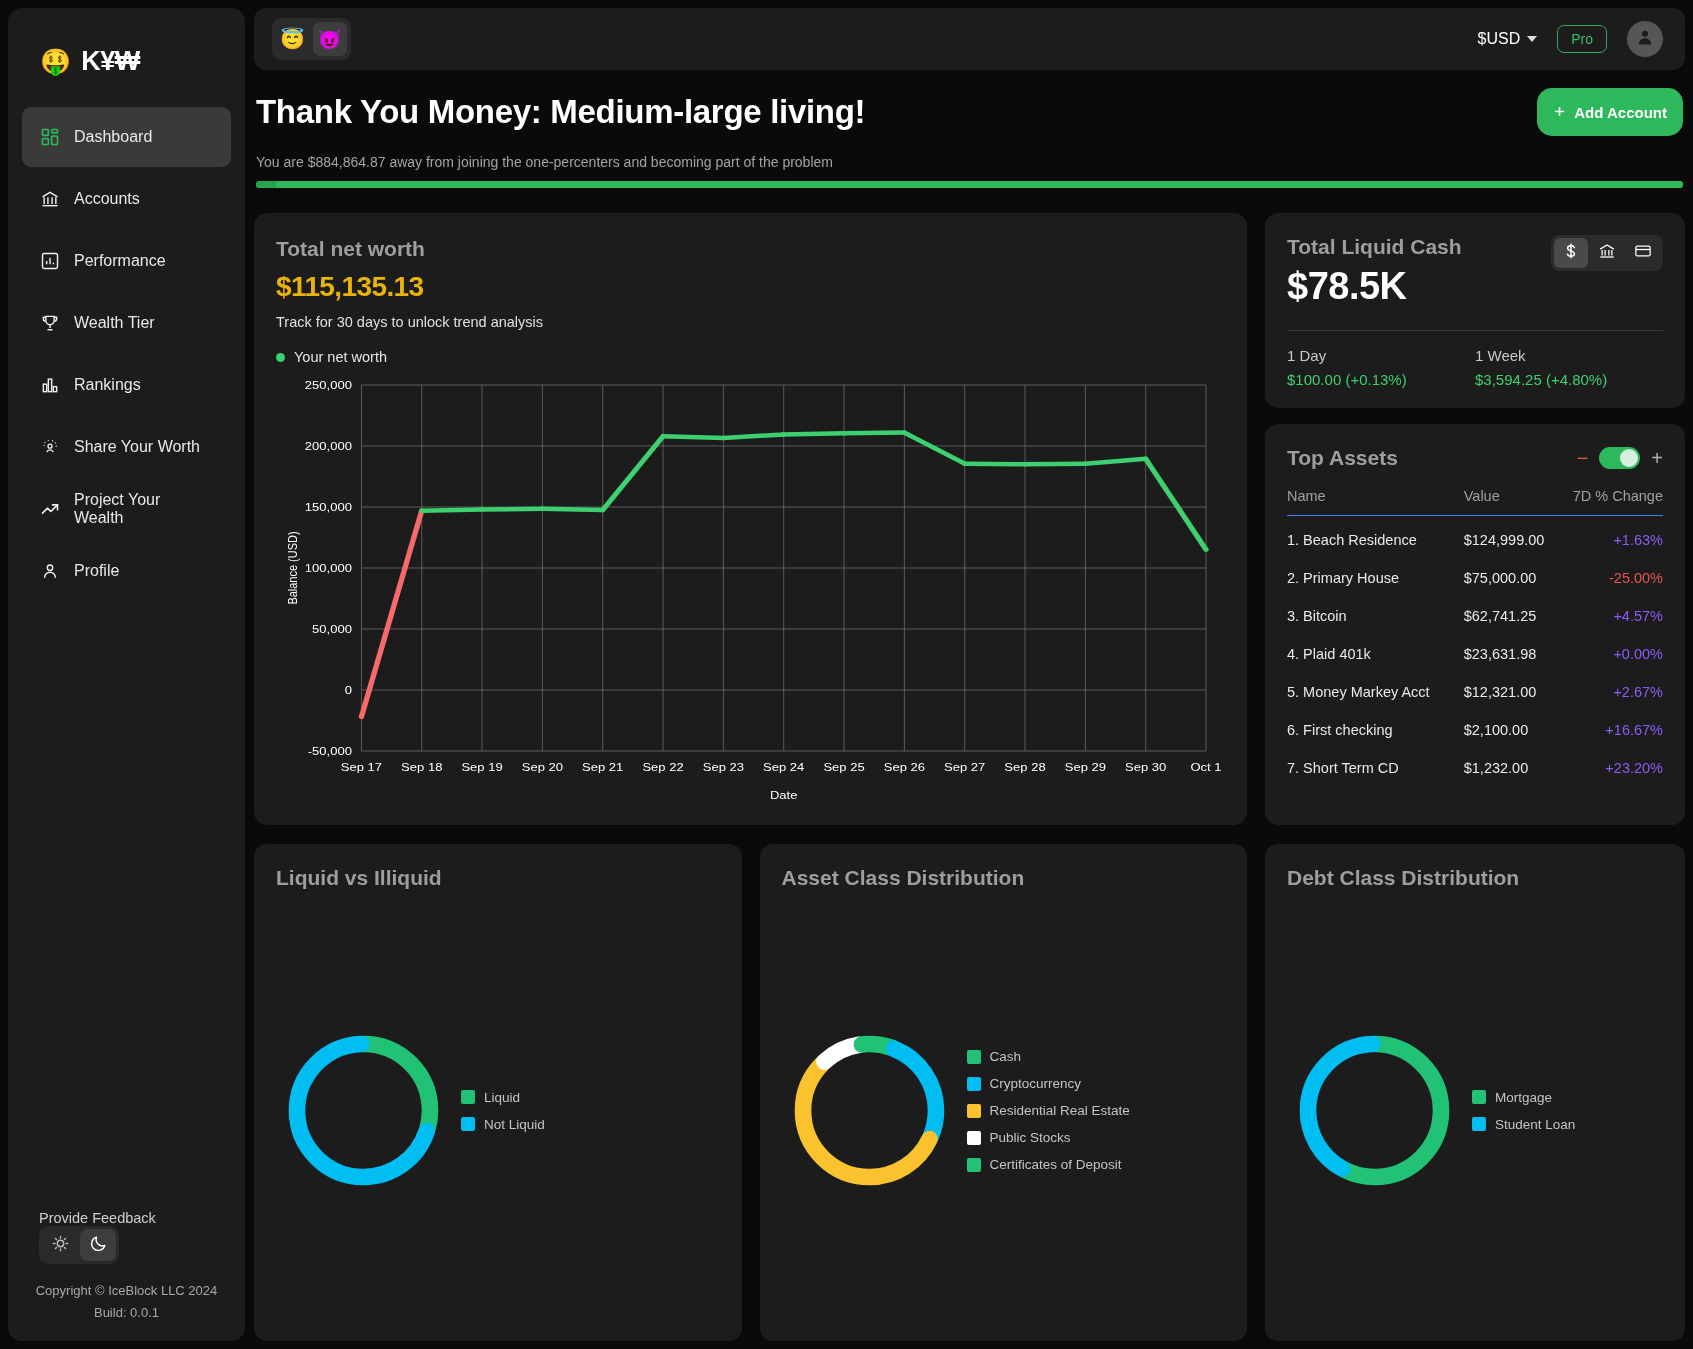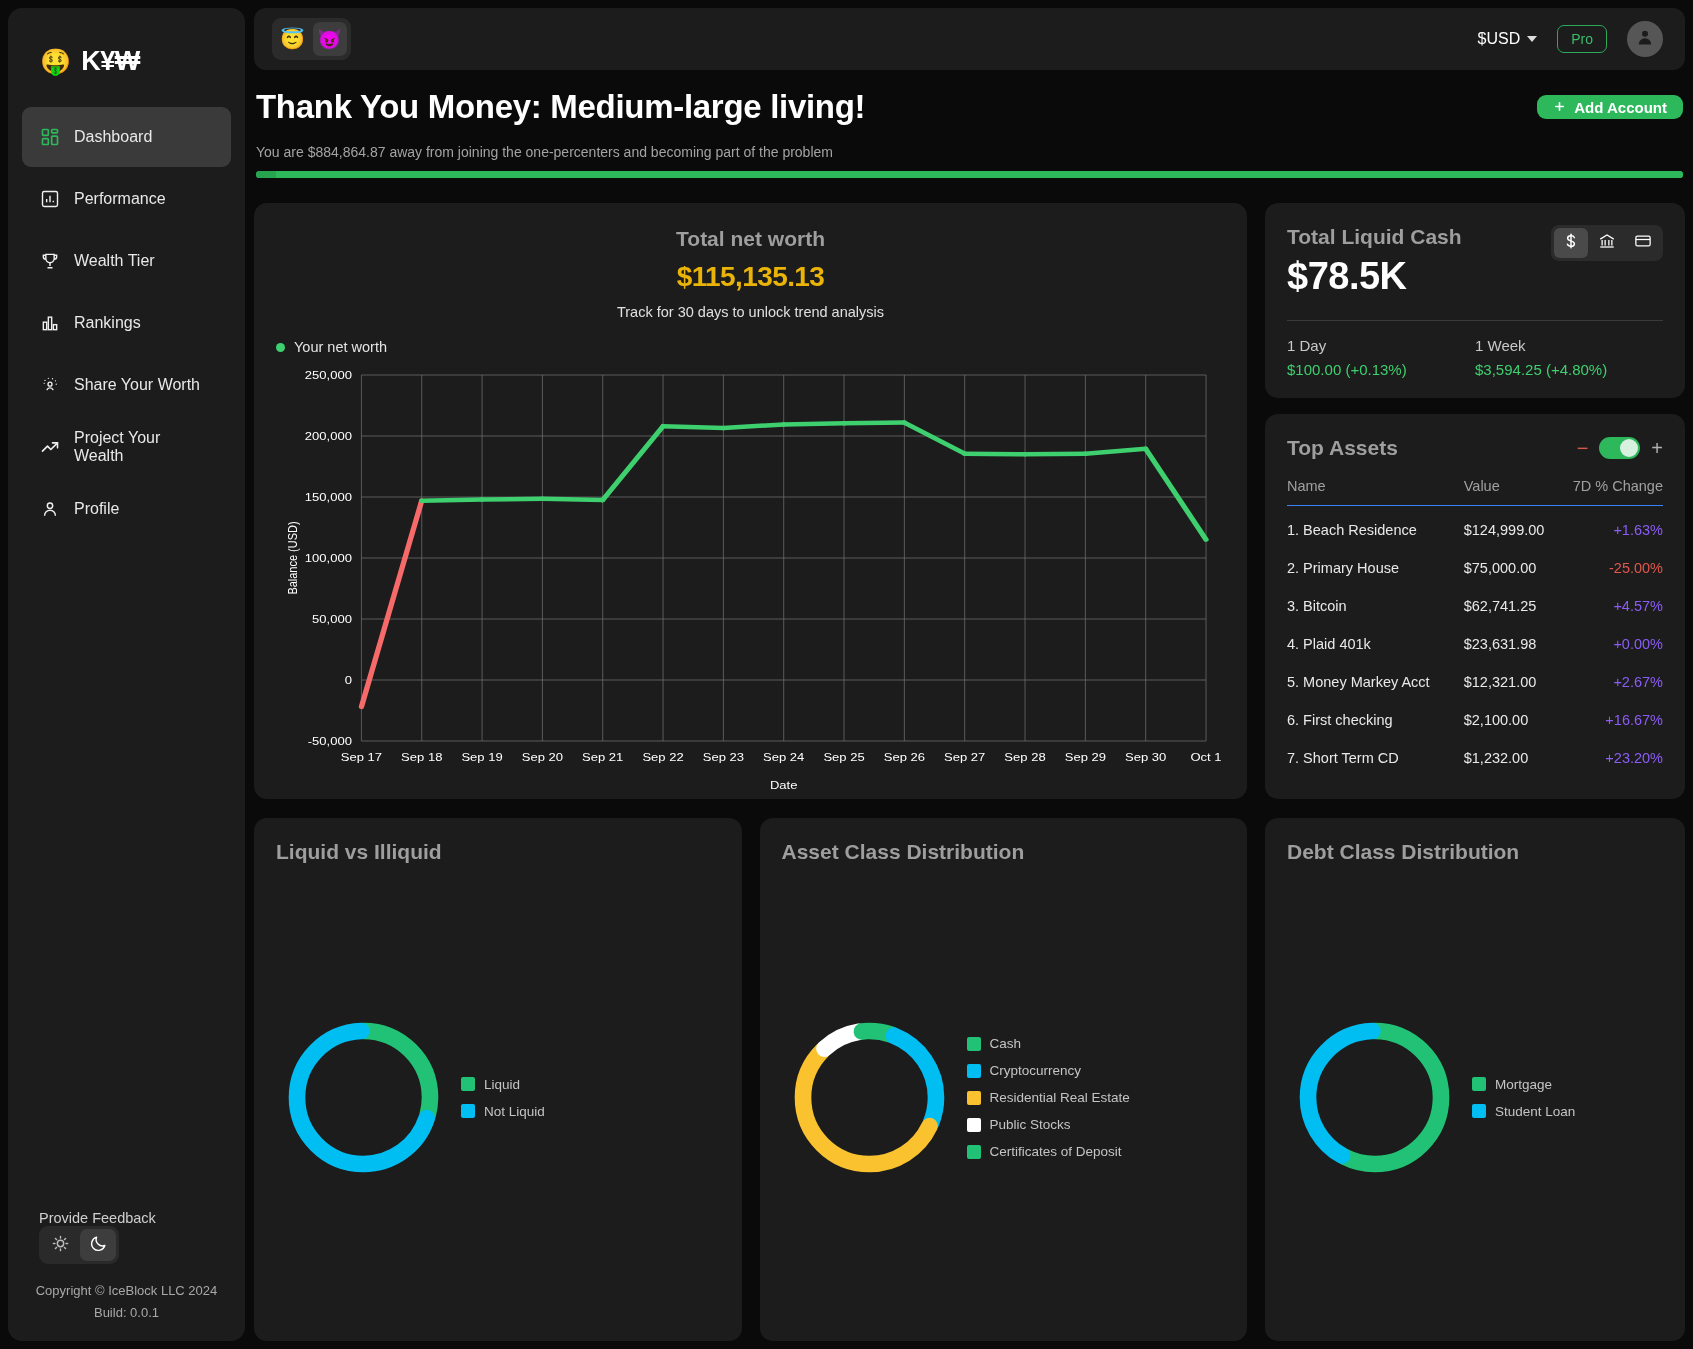--- a/index.html
+++ b/index.html
@@ -93,21 +93,21 @@
     width: 36px; height: 36px; border-radius: 50%;
     background: #565656; display: flex; align-items: center; justify-content: center;
     cursor: pointer;
   }
   .avatar svg { width: 20px; height: 20px; }
 
   .page-head { padding: 0 2px; }
   .page-title { font-size: 33px; font-weight: 700; color: #fff; letter-spacing: -0.3px; }
   .add-account-btn {
     background: #2eb85c; color: #fff; border: none;
-    border-radius: 9px; height: 24px; padding: 0 16px;
+    border-radius: 15px; height: 48px; padding: 0 16px;
     font-size: 15px; font-weight: 600; cursor: pointer;
     display: flex; align-items: center; gap: 8px;
     font-family: "Liberation Sans", sans-serif;
   }
   .head-row { display: flex; align-items: center; justify-content: space-between; }
   .page-sub { font-size: 14px; color: #a3a3a3; margin-top: 18px; }
   .progress-track {
     height: 7px; background: #2eb85c; border-radius: 4px; margin-top: 11px;
     position: relative; overflow: hidden;
   }
@@ -116,21 +116,21 @@
     width: 1.4%; background: #26a450;
   }
   .progress-seg2 { position: absolute; left: 1.4%; top: 0; bottom: 0; right: 0; background: #2eb85c; }
 
   .grid-top { display: flex; gap: 18px; margin-top: 25px; }
   .card {
     background: #1c1c1c; border-radius: 13px;
   }
   .card-title { font-size: 21px; font-weight: 700; color: #9e9e9e; }
 
-  .networth-card { flex: 1; padding: 24px 22px 2px 22px; min-width: 0; text-align: center; }
+  .networth-card { flex: 1; padding: 24px 22px 18px 22px; min-width: 0; }
   .nw-value { font-size: 28px; font-weight: 700; color: #eab308; margin-top: 10px; letter-spacing: -0.6px; }
   .nw-note { font-size: 14.5px; color: #e0e0e0; margin-top: 11px; }
   .nw-legend { display: flex; align-items: center; gap: 9px; margin-top: 19px; }
   .legend-dot { width: 9px; height: 9px; border-radius: 50%; background: #3ecf6e; }
   .legend-txt { font-size: 14.5px; color: #e4e4e4; }
 
   .chart-wrap { position: relative; height: 430px; margin-top: 12px; }
   .chart-wrap svg { width: 100%; height: 100%; display: block; }
 
   .right-col { width: 420px; flex: 0 0 420px; display: flex; flex-direction: column; gap: 16px; }
@@ -211,20 +211,30 @@
       <div class="nav-item active">
         <span class="nav-ico">
           <svg viewBox="0 0 24 24" fill="none" stroke="#2eb85c" stroke-width="2">
               <rect x="3" y="3" width="7" height="7" rx="1"></rect>
               <rect x="14" y="3" width="7" height="4" rx="1"></rect>
               <rect x="14" y="11" width="7" height="10" rx="1"></rect>
               <rect x="3" y="14" width="7" height="7" rx="1"></rect>
             </svg>
         </span>
         <span>Dashboard</span>
+      </div>
+      <div class="nav-item">
+        <span class="nav-ico">
+          <svg viewBox="0 0 24 24" fill="none" stroke="#f0f0f0" stroke-width="1.7">
+              <path d="M3 9.5 12 4l9 5.5"></path>
+              <path d="M5 10v8M9.5 10v8M14.5 10v8M19 10v8"></path>
+              <path d="M3 20h18"></path>
+            </svg>
+        </span>
+        <span>Accounts</span>
       </div>
       <div class="nav-item">
         <span class="nav-ico">
           <svg viewBox="0 0 24 24" fill="none" stroke="#f0f0f0" stroke-width="1.7">
               <rect x="3" y="3" width="18" height="18" rx="2"></rect>
               <path d="M8 16v-4M12 16V8M16 16v-2"></path>
             </svg>
         </span>
         <span>Performance</span>
       </div>

